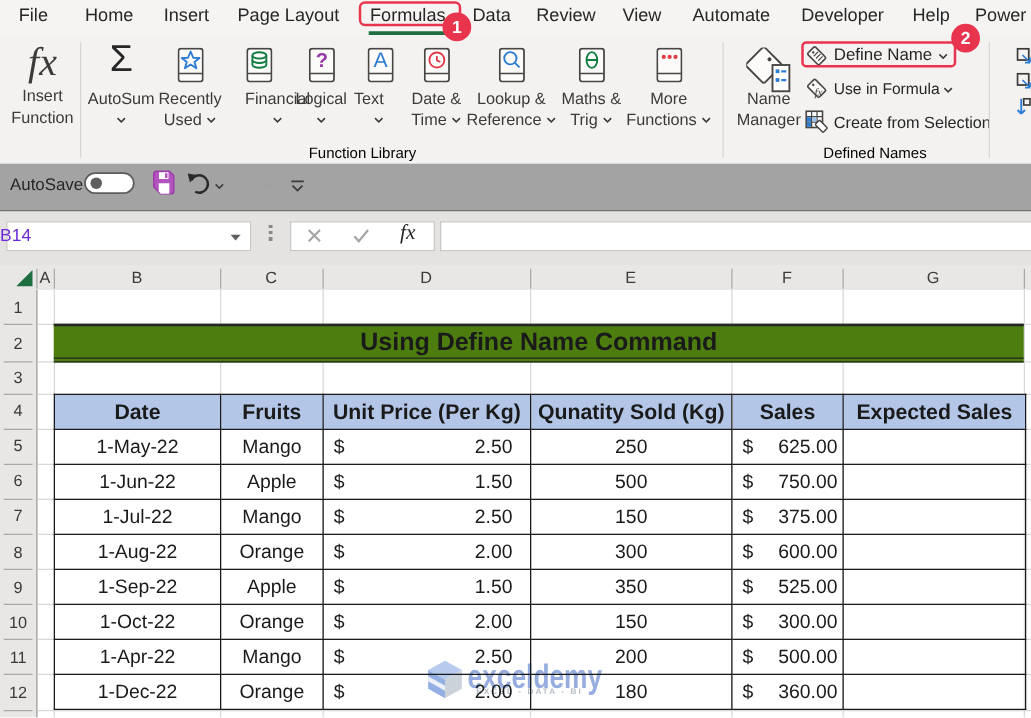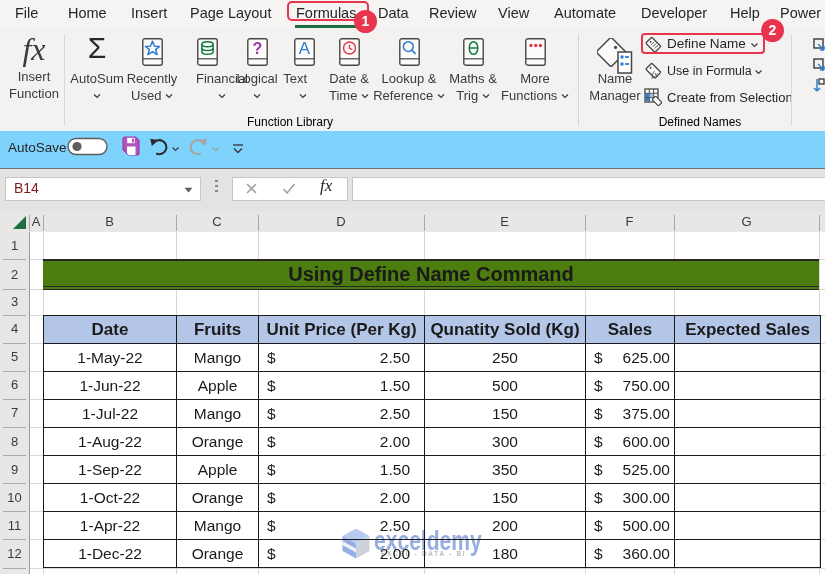--- a/index.html
+++ b/index.html
@@ -11,21 +11,21 @@
   #fredbox{left:287px;top:1px;width:78px;height:15.5px;border:2.4px solid #e8354d;border-radius:5px;}
   #fgreen{left:295px;top:24.5px;width:61px;height:3px;background:#1e6e42;}
   .numcirc{position:absolute;width:23px;height:23px;border-radius:50%;background:#e8354d;color:#fff;font-size:14px;font-weight:bold;text-align:center;line-height:23px;}
   
   #ribbon{left:0;top:28px;width:825px;height:103px;background:#f3f2f1;border-bottom:1px solid #d8d6d4;}
   .rlbl{position:absolute;text-align:center;color:#3b3a39;font-size:13px;line-height:17px;white-space:nowrap;}
   .chev{display:inline-block;width:8px;height:8px;}
   .gdiv{position:absolute;top:6px;width:1px;height:92px;background:#d8d6d4;}
   .glabel{position:absolute;top:87px;font-size:12px;color:#000000;text-align:center;white-space:nowrap;}
   
-  #qat{left:0;top:131px;width:825px;height:37px;background:#7dd3fc;border-bottom:7px solid #737373;}
+  #qat{left:0;top:131px;width:825px;height:37px;background:#a3a3a3;border-bottom:7px solid #737373;}
   
   #fbar{left:0;top:169px;width:825px;height:43px;background:#e4e3e2;}
   .wbox{position:absolute;top:8px;height:22px;background:#fff;border:1px solid #c8c6c4;}
   
   #chead{left:0;top:212px;width:825px;height:20px;background:#e8e7e6;border-bottom:1px solid #9e9c9a;}
   .clet{position:absolute;top:0;height:19px;line-height:20px;text-align:center;font-size:13px;color:#3b3a39;}
   .csep{position:absolute;top:3px;width:1px;height:16px;background:#aaa8a6;}
   
   #sheet{left:0;top:232px;width:825px;height:342px;background:#fff;}
   #rowhead{position:absolute;left:0;top:0;width:29px;height:342px;background:#e8e7e6;border-right:1px solid #9e9c9a;}
@@ -246,21 +246,21 @@
         <path d="M1 2.5 L4 5.5 L7 2.5" fill="none" stroke="#a19f9d" stroke-width="1.2"></path>
       </svg>
     <svg class="abs" style="left:231px;top:11px" width="14" height="14" viewBox="0 0 14 14">
       <path d="M2 3 H12" stroke="#3b3a39" stroke-width="1.4"></path>
       <path d="M3 6.5 L7 10.5 L11 6.5" fill="none" stroke="#3b3a39" stroke-width="1.4"></path>
     </svg>
   </div>
 
   <div class="abs" id="fbar">
     <div class="wbox" style="left:5px;width:194px;"></div>
-    <span class="abs" style="left:14px;top:11px;font-size:14px;color:#7f1d1d;">B14</span>
+    <span class="abs" style="left:0;top:11px;font-size:14px;color:#6d28d9;">B14</span>
     <svg class="abs" style="left:184px;top:18px" width="9" height="6" viewBox="0 0 9 6">
         <path d="M0.5 0.8 L4.5 5.4 L8.5 0.8" fill="#605e5c" stroke="none"></path>
       </svg>
     <div class="abs" style="left:215px;top:11px;width:3px;height:13px;background:repeating-linear-gradient(#8a8886 0 2.5px,transparent 2.5px 5px);"></div>
     <div class="wbox" style="left:232px;width:114px;"></div>
     <svg class="abs" style="left:245px;top:13px" width="13" height="13" viewBox="0 0 13 13">
         <path d="M2 2 L11 11 M11 2 L2 11" stroke="#a6a4a2" stroke-width="1.7"></path>
       </svg>
     <svg class="abs" style="left:282px;top:13px" width="14" height="13" viewBox="0 0 14 13">
         <path d="M1.5 7 L5 11 L12.5 2" fill="none" stroke="#a6a4a2" stroke-width="1.7"></path>

